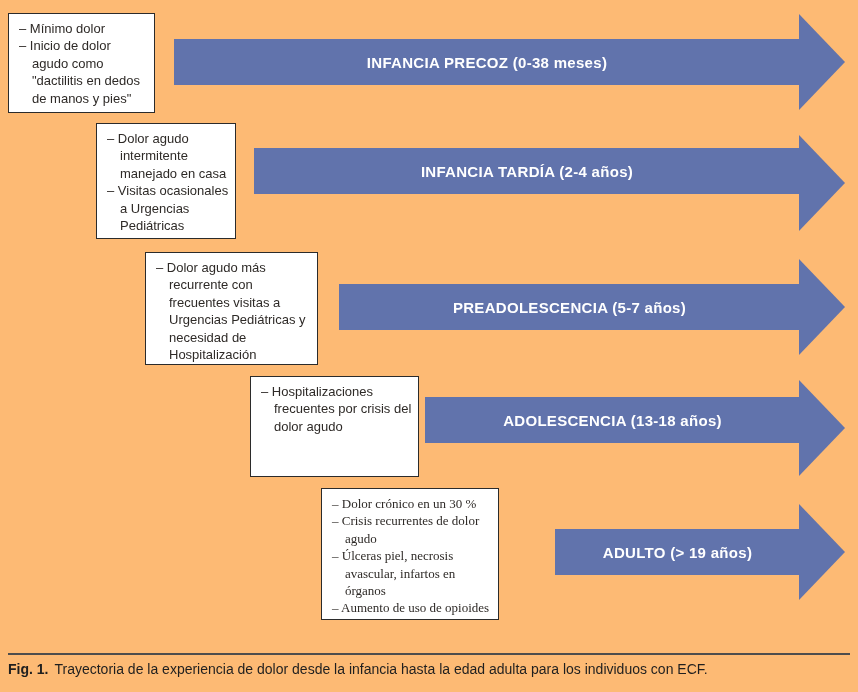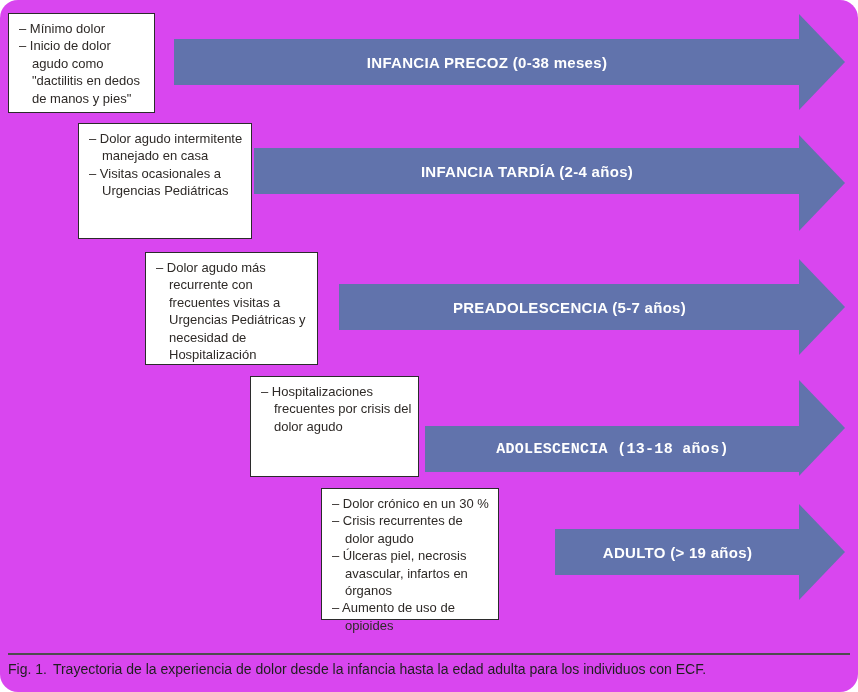--- a/index.html
+++ b/index.html
@@ -11,46 +11,45 @@
   *{margin:0;padding:0;box-sizing:border-box;}
   html,body{background:#ffffff;}
   body{
     font-family:"Liberation Sans","DejaVu Sans",sans-serif;
     color:var(--ink);
   }
   .figure{
     position:relative;
     width:858px;
     height:692px;
-    background:#d946ef;
+    background:#fdba74;
     overflow:hidden;
-    border-radius:18px;
   }
   
   .note-box{
     position:absolute;
     background:#ffffff;
     border:1.5px solid var(--box-border);
     padding:6px 4px 4px 10px;
     font-size:13px;
     line-height:17.4px;
     color:var(--ink);
   }
   .note-box ul{
     list-style:none;
   }
   .note-box li{
     padding-left:13px;
     text-indent:-13px;
   }
   .box1{left:8px;   top:13px;  width:147px; height:100px;}
-  .box2{left:78px;  top:123px; width:174px; height:116px;}
+  .box2{left:96px;  top:123px; width:140px; height:116px;}
   .box3{left:145px; top:252px; width:173px; height:113px;}
   .box4{left:230px; top:376px; width:169px; height:101px;margin-left:20px;}
-  .box5{left:321px; top:488px; width:178px; height:132px;}
+  .box5{left:321px; top:488px; width:178px; height:132px;font-family:Liberation Serif, serif;}
 
   
   .arrow-body{
     position:absolute;
     height:46px;
     background:var(--arrow);
     display:flex;
     align-items:center;
     justify-content:center;
   }
@@ -68,21 +67,21 @@
     border-top:48px solid transparent;
     border-bottom:48px solid transparent;
     border-left:46px solid var(--arrow);
   }
   .body1{left:174px; top:39px;  width:626px;}
   .head1{left:799px; top:14px;}
   .body2{left:254px; top:148px; width:546px;}
   .head2{left:799px; top:135px;}
   .body3{left:339px; top:284px; width:461px;}
   .head3{left:799px; top:259px;}
-  .body4{left:425px; top:426px; width:375px;font-family:Liberation Mono, monospace;}
+  .body4{left:425px; top:397px; width:375px;}
   .head4{left:799px; top:380px;}
   .body5{left:555px; top:529px; width:245px;}
   .head5{left:799px; top:504px;}
 
   
   .caption-rule{
     position:absolute;
     left:8px;
     top:653px;
     width:842px;
@@ -92,21 +91,21 @@
   .caption{
     position:absolute;
     left:8px;
     top:660px;
     width:842px;
     font-size:14px;
     line-height:19px;
     color:#1f1f1f;
   }
   .caption .fig-label{
-    font-weight:normal;
+    font-weight:bold;
     margin-right:6px;
   }
 </style>
 </head>
 <body>
 
 <div class="figure">
 
   <div class="note-box box1">
     <ul>

